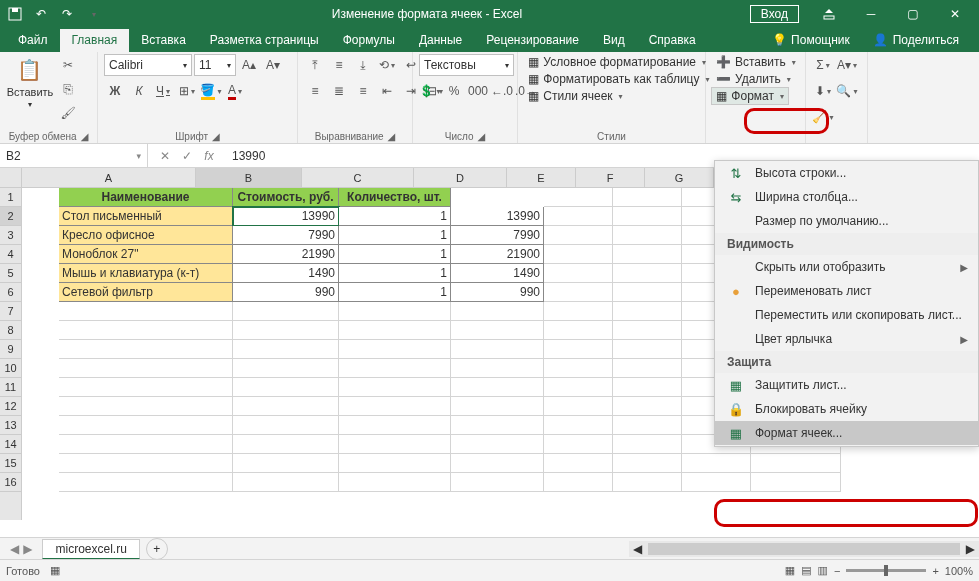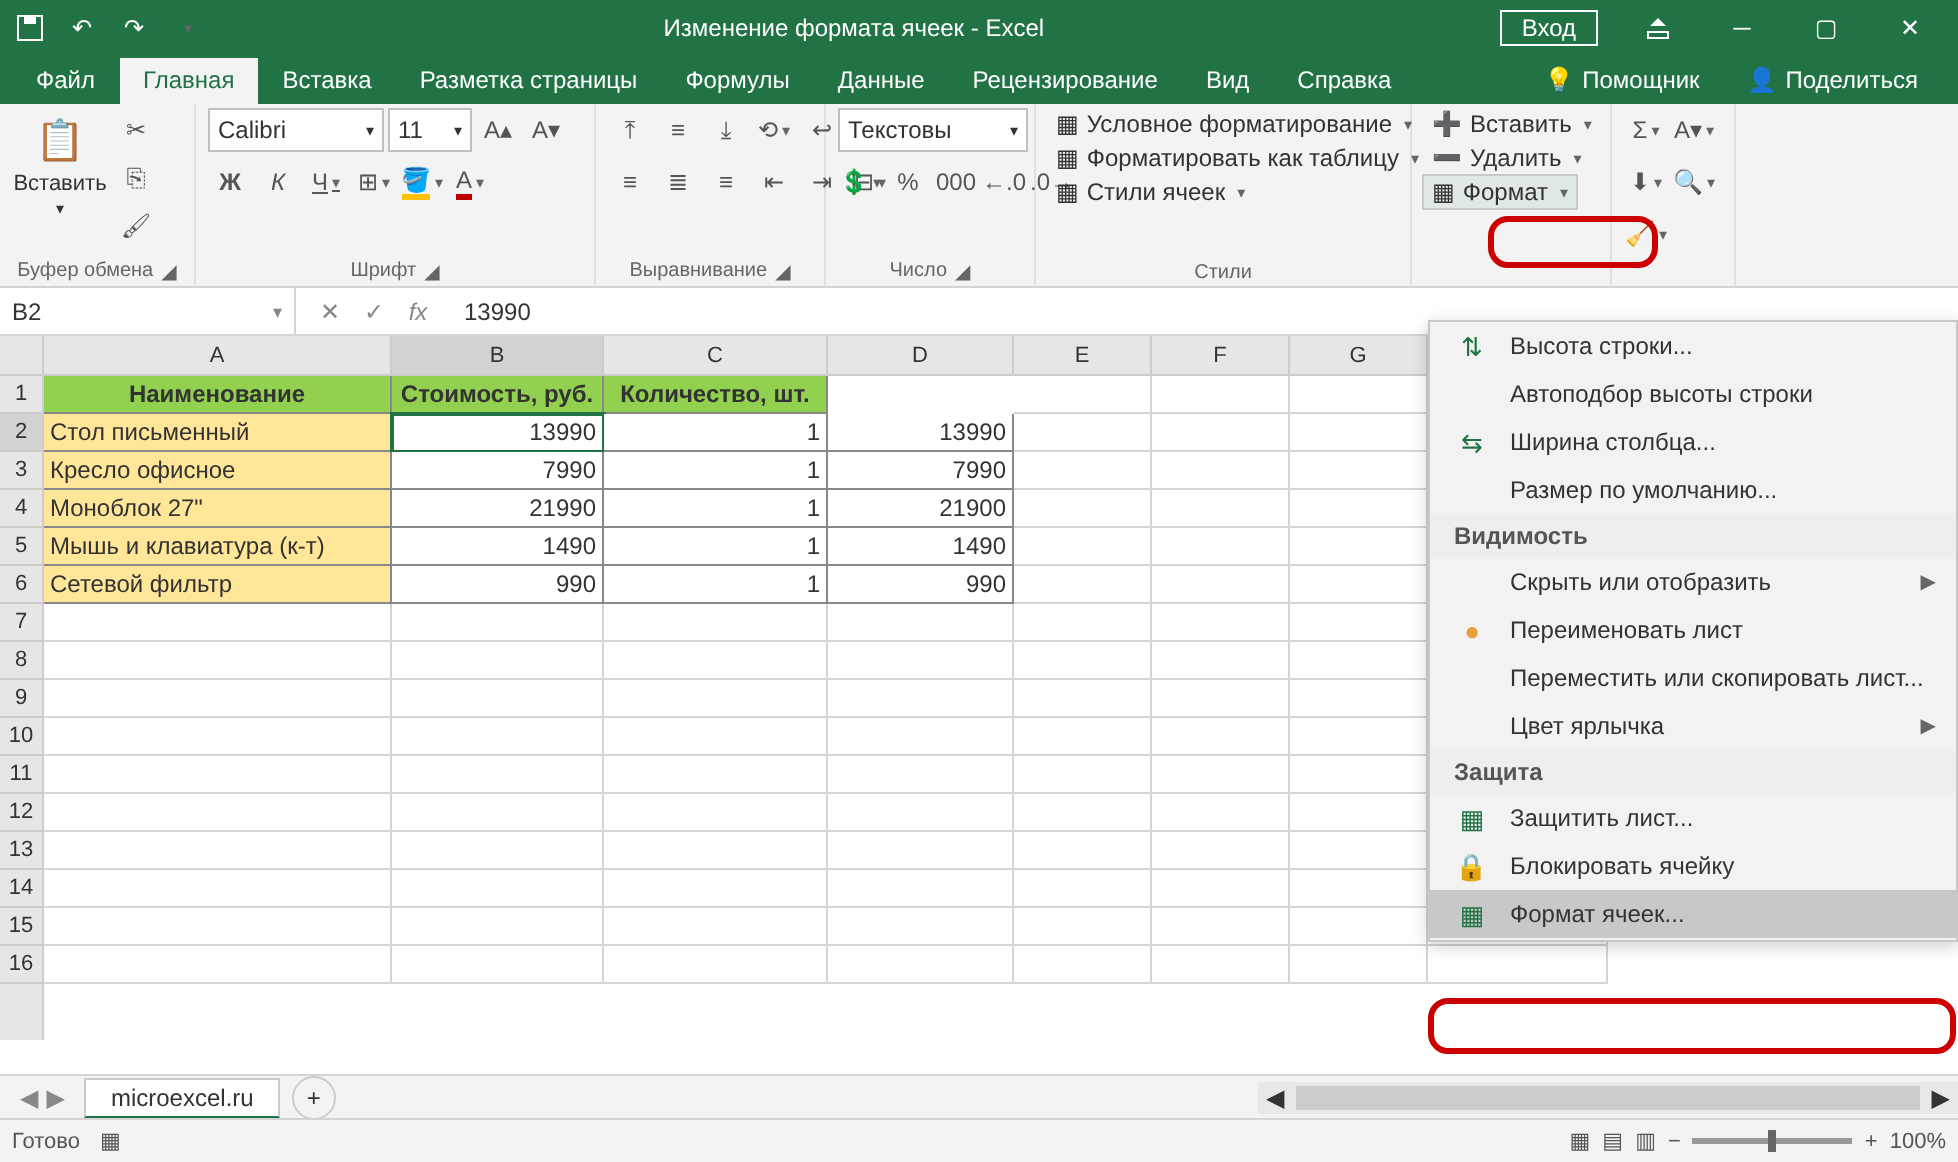--- a/index.html
+++ b/index.html
@@ -48,21 +48,21 @@
 
 .gridwrap { position: relative; height: 352px; display: flex; }
 .rowhdrs { width: 22px; background: #e6e6e6; border-right: 1px solid #ccc; }
 .rh { height: 19px; border-bottom: 1px solid #ccc; font-size: 11px; text-align: center; line-height: 19px; color: #333; background: #e6e6e6; }
 .rh.topcorner { height: 20px; }
 .colwrap { flex: 1; overflow: hidden; }
 .colhdrs { height: 20px; display: flex; background: #e6e6e6; border-bottom: 1px solid #ccc; }
 .ch { border-right: 1px solid #ccc; font-size: 11px; text-align: center; line-height: 20px; color: #333; }
 .ch.active { background: #d2d2d2; }
 .gridbody { display: flex; flex-direction: column; }
-.gr { display: flex; height: 19px; }
+.gr { display: flex; height: 19px; padding-left: 37px; }
 .gc { border-right: 1px solid #d4d4d4; border-bottom: 1px solid #d4d4d4; padding: 0 3px; font-size: 12px; line-height: 18px; overflow: hidden; white-space: nowrap; }
 .gc.hdr { background: #92d050; font-weight: 700; text-align: center; border-right: 1px solid #888; border-bottom: 1px solid #888; }
 .gc.name { background: #ffe699; border-right: 1px solid #888; border-bottom: 1px solid #888; }
 .gc.data { text-align: right; background: #fff; border-right: 1px solid #888; border-bottom: 1px solid #888; }
 .gc.sel { outline: 2px solid #217346; outline-offset: -1px; }
 
 
 .sheetbar { position: absolute; bottom: 22px; left: 0; right: 0; height: 22px; background: #f3f3f3; border-top: 1px solid #d4d4d4; display: flex; align-items: center; font-size: 12px; }
 .sheetbar .navbtns { display: flex; gap: 4px; padding: 0 10px; color: #888; }
 .sheettab { padding: 2px 12px; border: 1px solid #ccc; background: #fff; border-bottom: 1px solid #217346; margin-bottom: -1px; }
@@ -530,24 +530,20 @@
     <span>100%</span>
   </div>
 </div>
 
 <div class="dropdown">
   <div class="dd-item">
       <span class="dd-ico">⇅</span>
       <span>Высота строки...</span>
     </div>
   <div class="dd-item">
-      <span class="dd-ico"></span>
-      <span>Автоподбор высоты строки</span>
-    </div>
-  <div class="dd-item">
       <span class="dd-ico">⇆</span>
       <span>Ширина столбца...</span>
     </div>
   <div class="dd-item">
       <span class="dd-ico"></span>
       <span>Размер по умолчанию...</span>
     </div>
   <div class="dd-section">Видимость</div>
   <div class="dd-item">
       <span class="dd-ico"></span>

